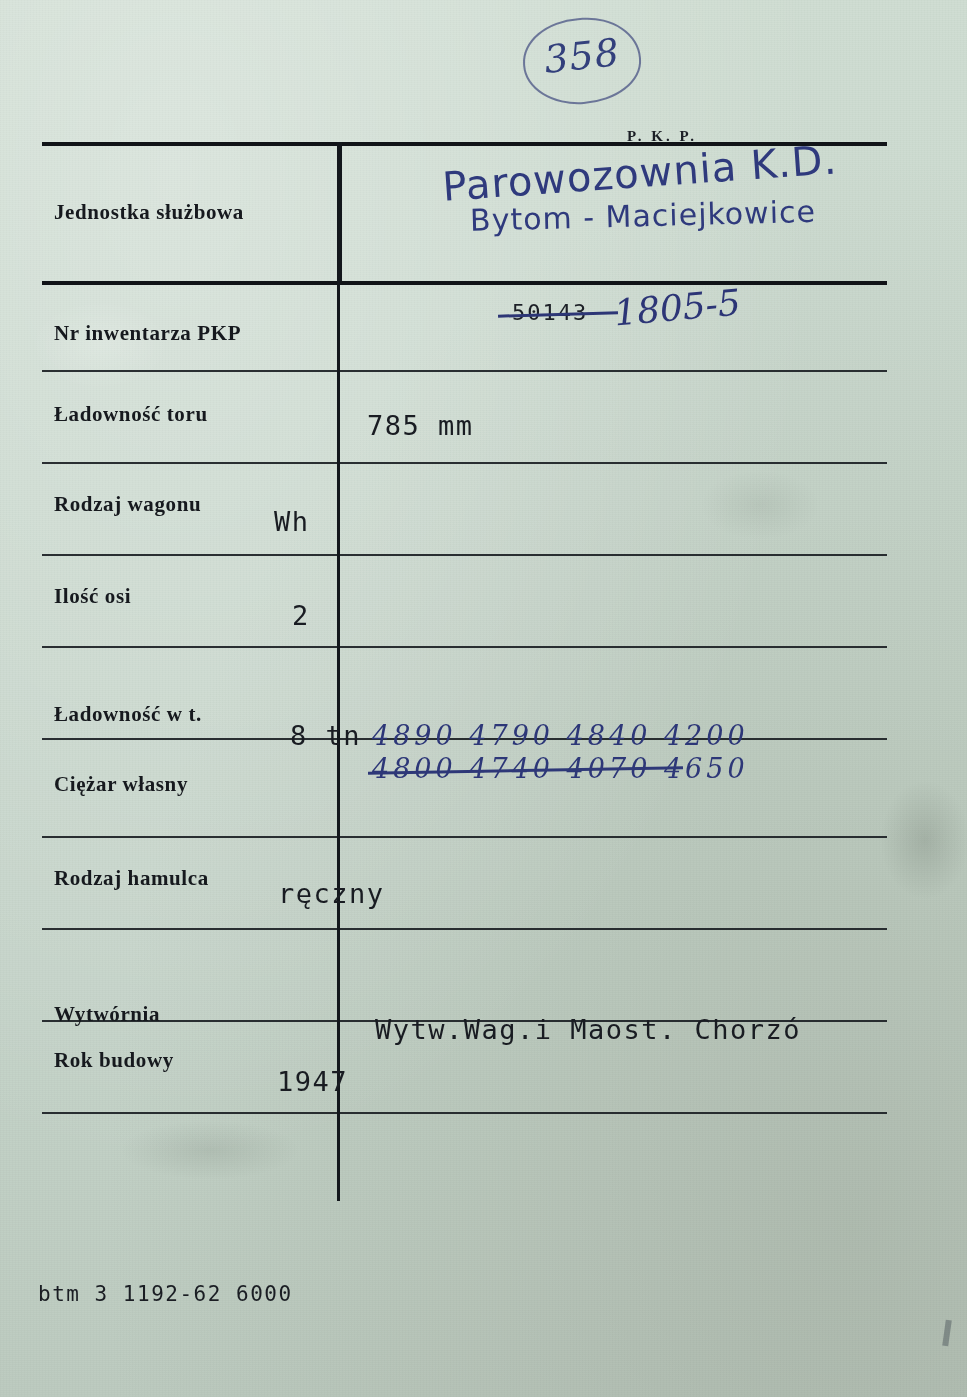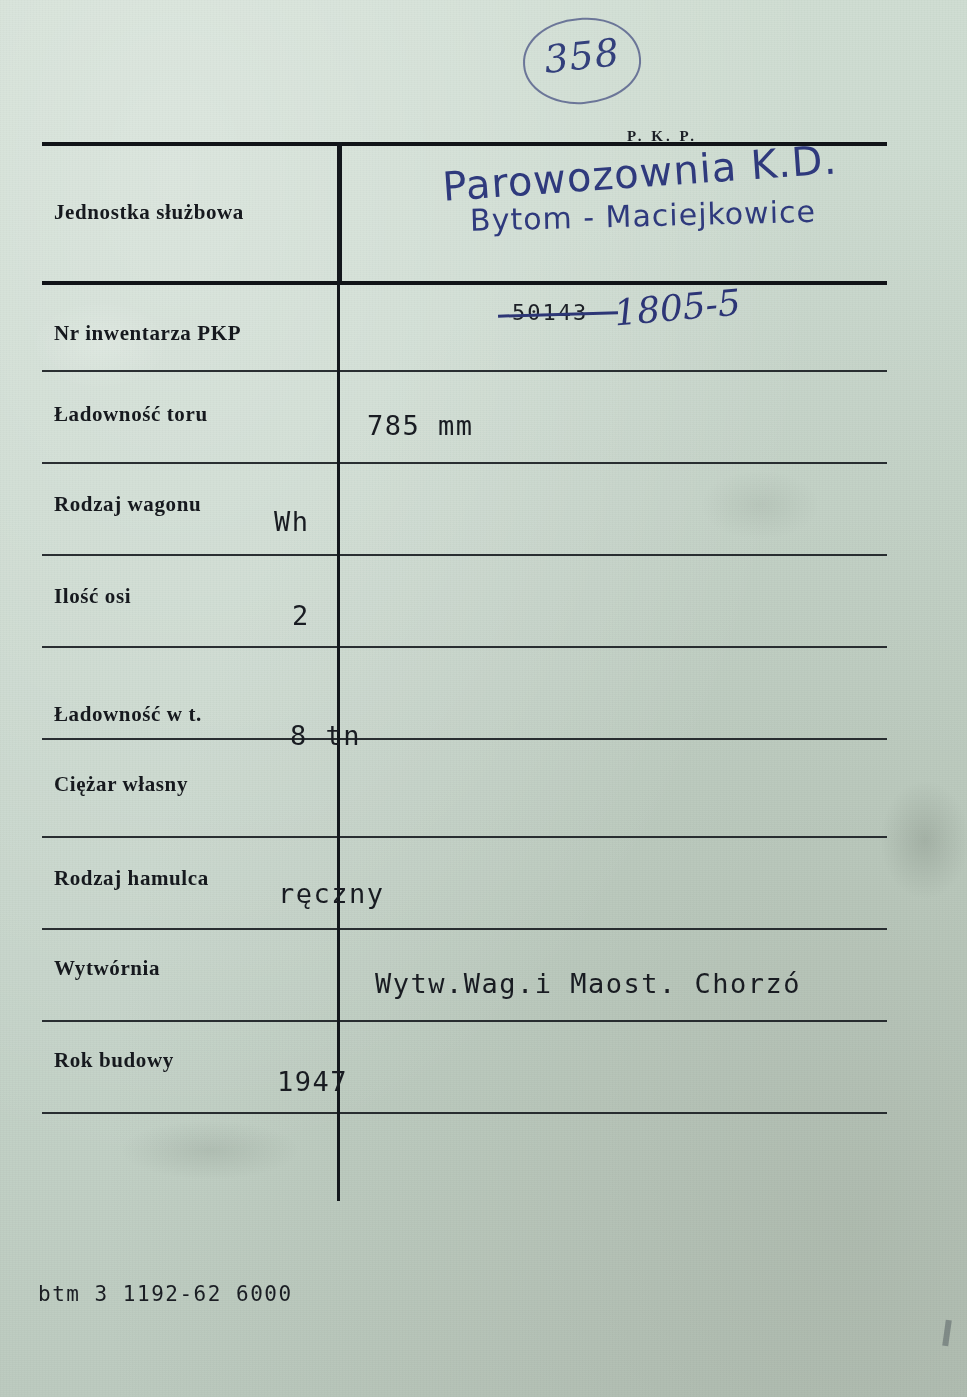--- a/index.html
+++ b/index.html
@@ -293,28 +293,32 @@
       <div class="row-value tw" style="left:250px; top:46px;">2</div>
     </div>
 
     <div class="row" style="top:532px; height:92px;">
       <div class="row-label" style="top:28px;">Ładowność w t.</div>
       <div class="row-value tw" style="left:248px; top:46px;">8 tn</div>
     </div>
 
     <div class="row" style="top:596px; height:98px;">
       <div class="row-label" style="top:34px;">Ciężar własny</div>
+      <div class="weights">
+        <span class="line l1">4890 4790 4840 4200</span>
+        <span class="line l2">4800 4740 4070 4650</span>
+      </div>
     </div>
 
     <div class="row" style="top:694px; height:92px;">
       <div class="row-label" style="top:30px;">Rodzaj hamulca</div>
       <div class="row-value tw" style="left:228px; top:42px;margin-left:8px;">ręczny</div>
     </div>
 
-    <div class="row" style="top:784px; height:92px;">
+    <div class="row" style="top:830px; height:92px;">
       <div class="row-label" style="top:30px;">Wytwórnia</div>
       <div class="row-value tw" style="left:333px; top:42px;">Wytw.Wag.i Maost. Chorzó</div>
     </div>
 
     <div class="row" style="top:878px; height:92px;">
       <div class="row-label" style="top:28px;">Rok budowy</div>
       <div class="row-value tw" style="left:235px; top:46px;">1947</div>
     </div>
 
   </div>

